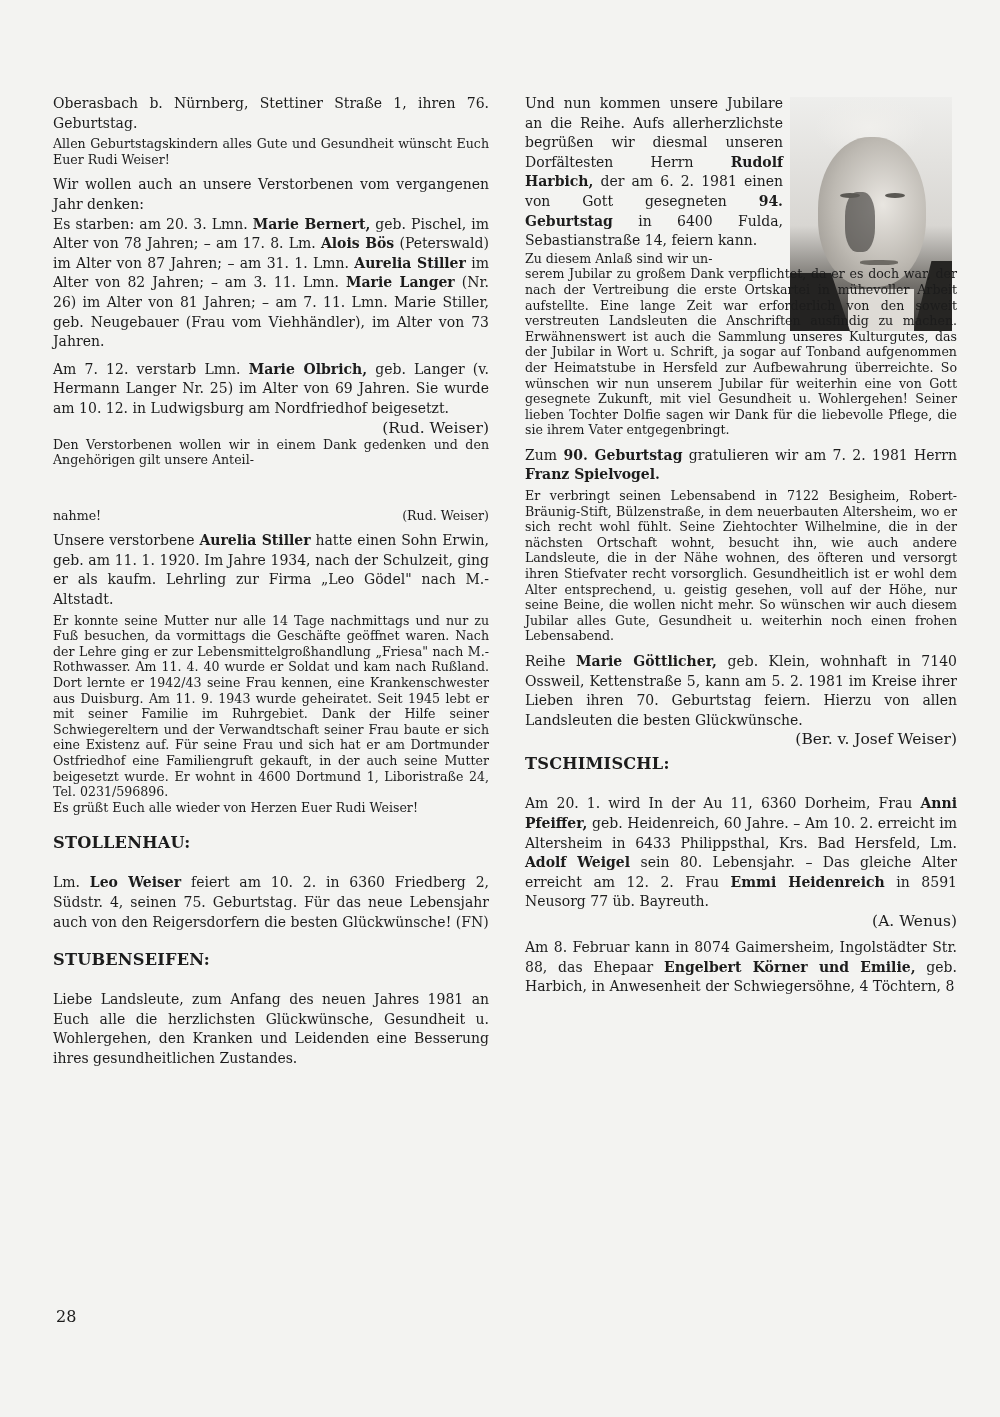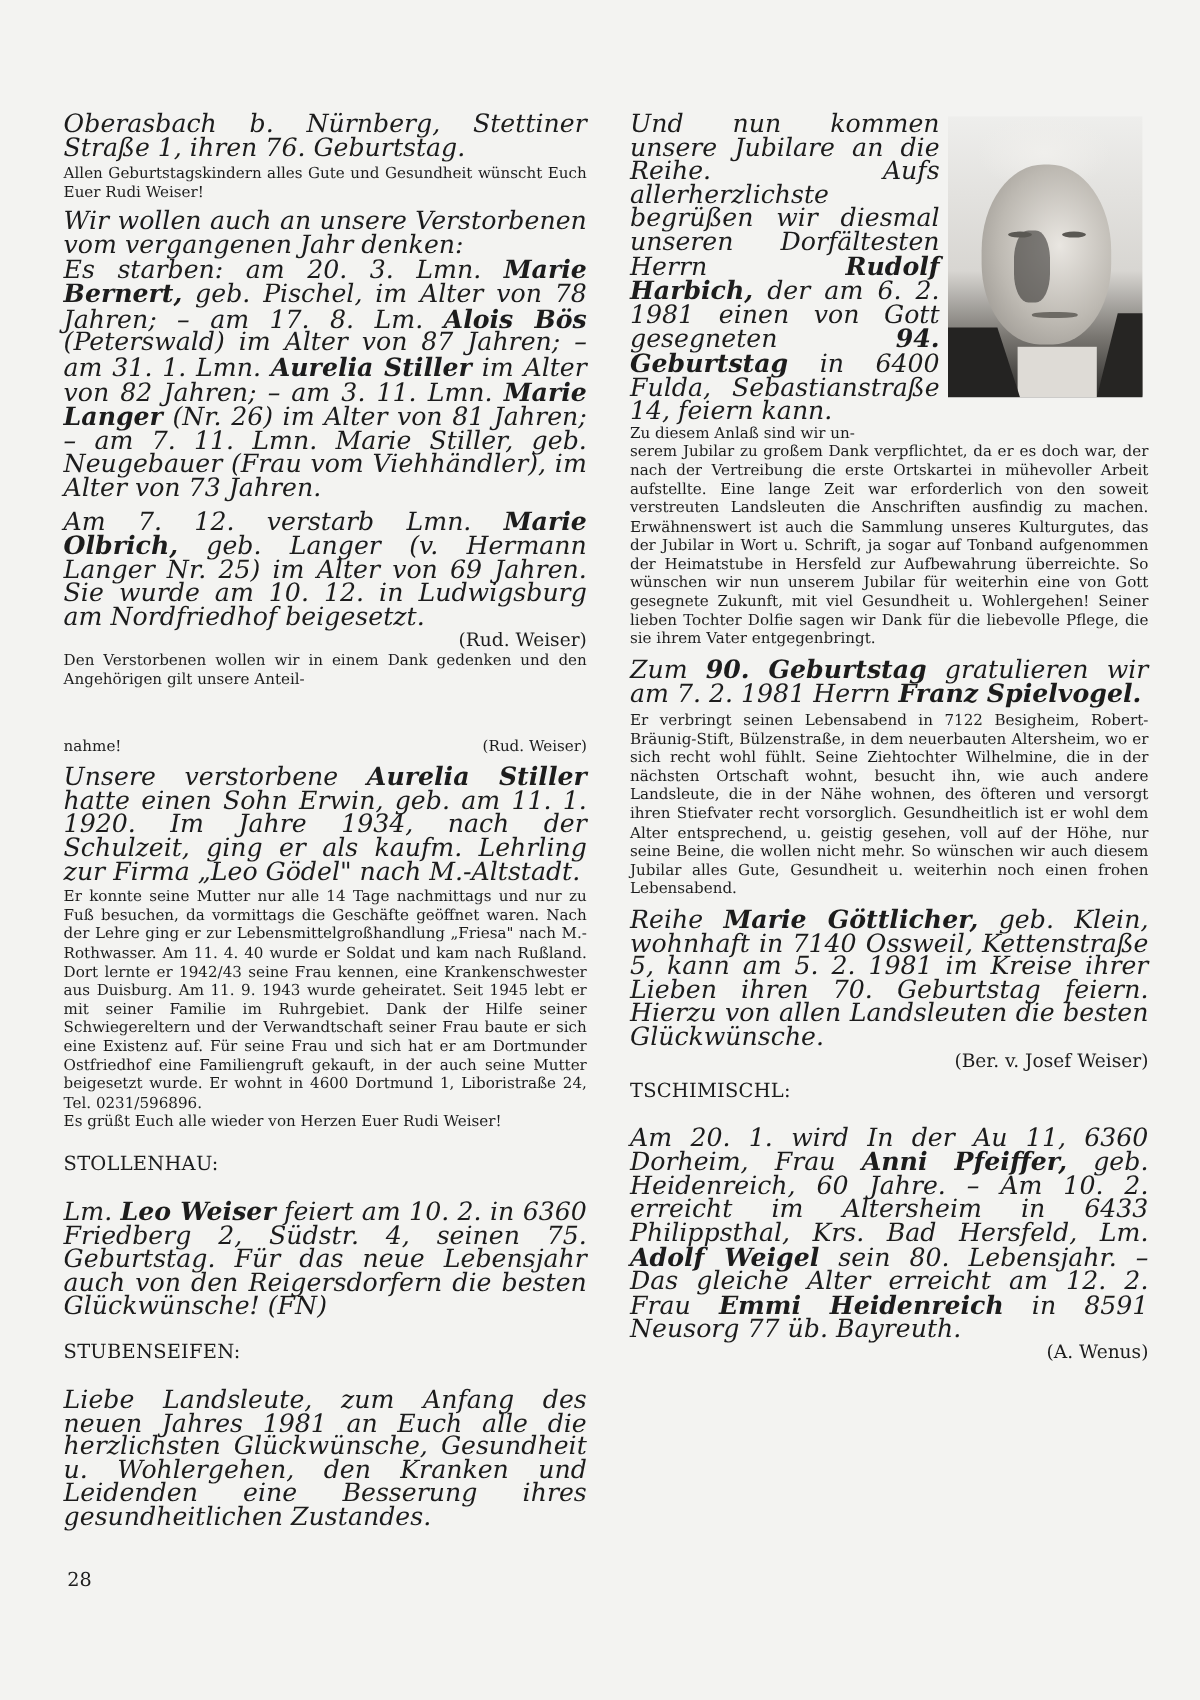--- a/index.html
+++ b/index.html
@@ -8,26 +8,26 @@
     background: #f3f3f1;
     color: #1c1c1c;
     font-family: "DejaVu Serif", "Liberation Serif", serif;
     position: relative;
     overflow: hidden;
   }
   .col { position: absolute; top: 94px; }
   .col-left { left: 53px; width: 436px; }
   .col-right { left: 525px; width: 432px; }
   .p { margin: 0; text-align: justify; }
-  .lg { font-size: 21px; line-height: 19.6px; font-style: italic; }
+  .lg { font-size: 14px; line-height: 19.6px; }
   .sm { font-size: 12.6px; line-height: 15.6px; }
   .gap { margin-top: 8px; }
   .gap-s { margin-top: 3px; }
   b { font-weight: bold; }
-  .heading { font-weight: normal; font-size: 16.2px; line-height: 20px; margin-top: 18px; letter-spacing: 0.2px; }
+  .heading { font-weight: bold; font-size: 16.2px; line-height: 20px; margin-top: 18px; letter-spacing: 0.2px; }
   .heading + .p { margin-top: 20px; }
   .sign { text-align: right; font-size: 15.5px; line-height: 18px; }
   .sign-sm { display: flex; justify-content: space-between; font-size: 12.6px; line-height: 15.6px; margin-top: 40px; }
   .photo {
     position: absolute; left: 790px; top: 97px; width: 162px; height: 234px;
     background:
       radial-gradient(ellipse 55px 80px at 80px 110px, #e8e6e2 0%, #cfccc6 45%, rgba(0,0,0,0) 75%),
       radial-gradient(ellipse 70px 40px at 80px 30px, #f0efec 0%, rgba(0,0,0,0) 80%),
       linear-gradient(180deg, #eeeeec 0%, #d8d6d2 55%, #7b7873 78%, #2d2c2a 100%);
     overflow: hidden;
@@ -93,15 +93,16 @@
   <p class="p lg gap"><span>Zum </span><b>90. Geburtstag</b><span> gratulieren wir am 7. 2. 1981 Herrn </span><b>Franz Spielvogel.</b></p>
   <p class="p sm gap-s">Er verbringt seinen Lebensabend in 7122 Besigheim, Robert-Bräunig-Stift, Bülzenstraße, in dem neuerbauten Altersheim, wo er sich recht wohl fühlt. Seine Ziehtochter Wilhelmine, die in der nächsten Ortschaft wohnt, besucht ihn, wie auch andere Landsleute, die in der Nähe wohnen, des öfteren und versorgt ihren Stiefvater recht vorsorglich. Gesundheitlich ist er wohl dem Alter entsprechend, u. geistig gesehen, voll auf der Höhe, nur seine Beine, die wollen nicht mehr. So wünschen wir auch diesem Jubilar alles Gute, Gesundheit u. weiterhin noch einen frohen Lebensabend.</p>
 
   <p class="p lg gap"><span>Reihe </span><b>Marie Göttlicher,</b><span> geb. Klein, wohnhaft in 7140 Ossweil, Kettenstraße 5, kann am 5. 2. 1981 im Kreise ihrer Lieben ihren 70. Geburtstag feiern. Hierzu von allen Landsleuten die besten Glückwünsche.</span></p>
   <div class="sign">(Ber. v. Josef Weiser)</div>
 
   <div class="heading" style="margin-top:6px">TSCHIMISCHL:</div>
   <p class="p lg"><span>Am 20. 1. wird In der Au 11, 6360 Dorheim, Frau </span><b>Anni Pfeiffer,</b><span> geb. Heidenreich, 60 Jahre. – Am 10. 2. erreicht im Altersheim in 6433 Philippsthal, Krs. Bad Hersfeld, Lm. </span><b>Adolf Weigel</b><span> sein 80. Lebensjahr. – Das gleiche Alter erreicht am 12. 2. Frau </span><b>Emmi Heidenreich</b><span> in 8591 Neusorg 77 üb. Bayreuth.</span></p>
   <div class="sign">(A. Wenus)</div>
 
+  <p class="p lg gap"><span>Am 8. Februar kann in 8074 Gaimersheim, Ingolstädter Str. 88, das Ehepaar </span><b>Engelbert Körner und Emilie,</b><span> geb. Harbich, in Anwesenheit der Schwiegersöhne, 4 Töchtern, 8</span></p>
 </div>
 
 <div class="page-number">28</div>
 
 </body></html>

